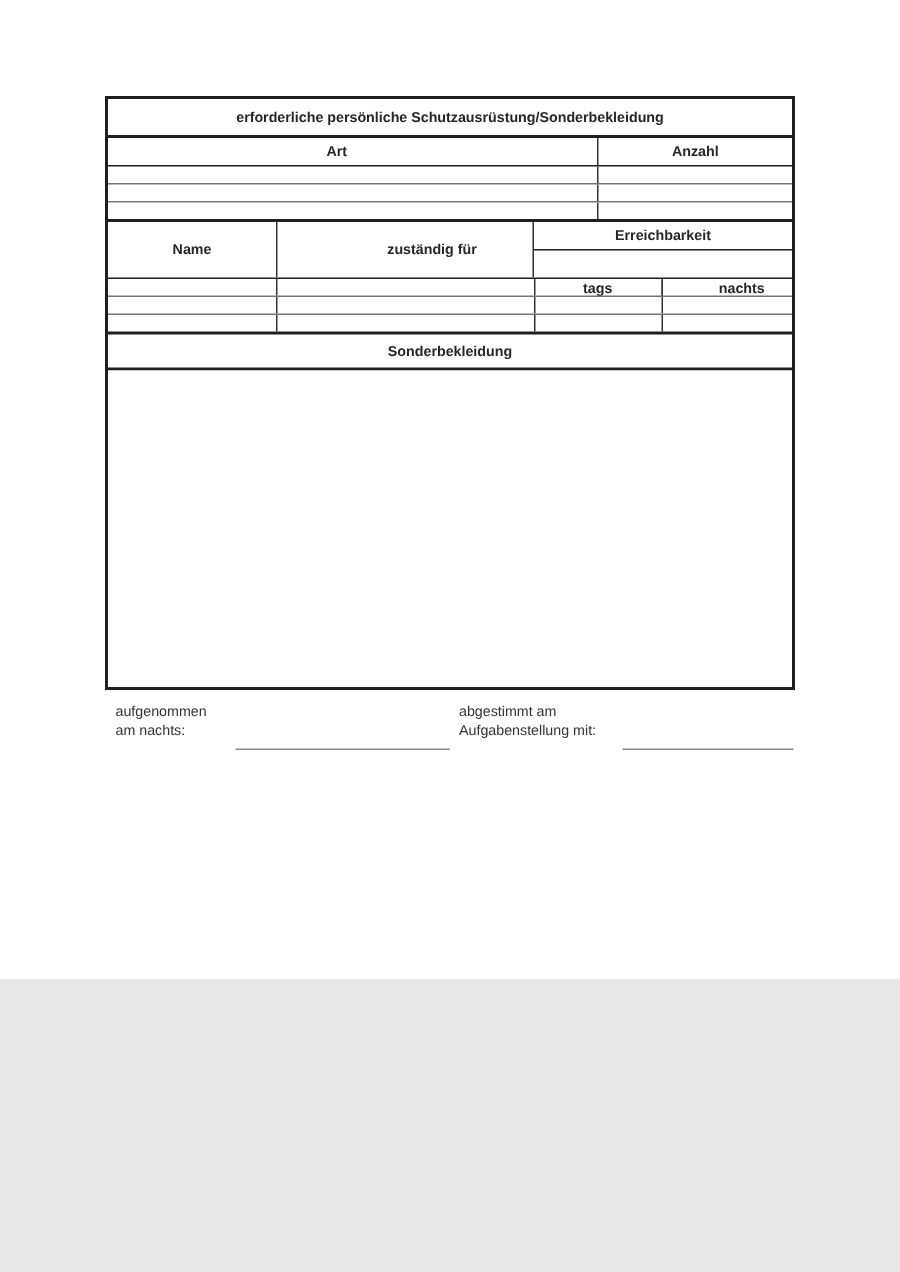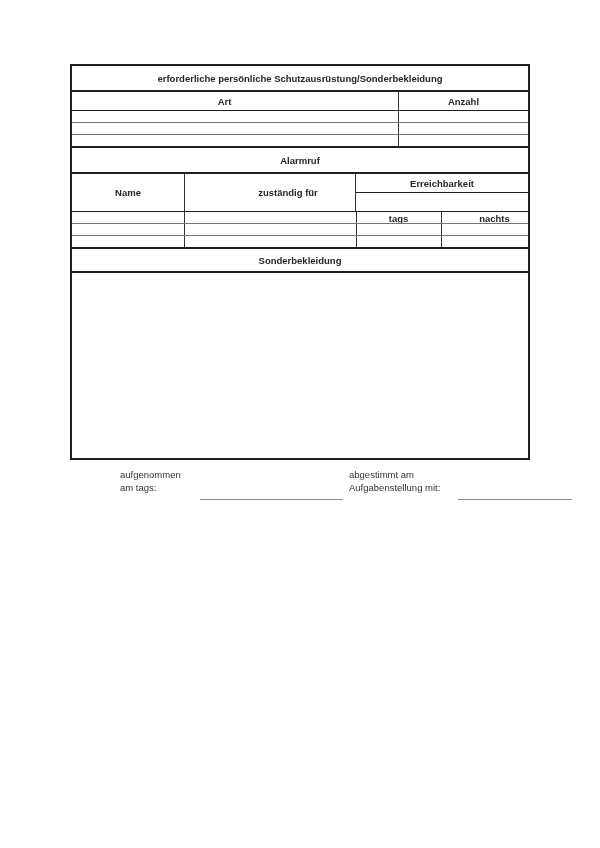--- a/index.html
+++ b/index.html
@@ -1,19 +1,19 @@
 <!DOCTYPE html>
 <html><head>
 <meta charset="utf-8">
 <style>
   html, body { margin: 0; padding: 0; background: #e8e8e8; }
   .page {
     position: relative;
     width: 600px;
-    height: 848px;
+    height: 653px;
     background: #ffffff;
     font-family: "Liberation Sans", sans-serif;
     color: #262626;
     overflow: hidden;
   }
   .form {
     position: absolute;
     left: 70px;
     top: 64px;
     width: 460px;
@@ -95,21 +95,20 @@
   }
   
   .footer {
     position: absolute;
     left: 70px;
     top: 466px;
     width: 460px;
     height: 42px;
     font-size: 9.5px;
     color: #333333;
-    margin-left: 43px;
   }
   .f-block { position: absolute; top: 2px; line-height: 13px; }
   .f-left  { left: 7px; }
   .f-right { left: 236px; }
   .f-line {
     position: absolute;
     top: 33px;
     border-top: 1.5px solid #8c8c8c;
     height: 0;
   }
@@ -136,21 +135,20 @@
     </div>
     <div class="blank-row">
       <div class="cell c-art"></div>
       <div class="cell c-anzahl"></div>
     </div>
     <div class="blank-row last">
       <div class="cell c-art"></div>
       <div class="cell c-anzahl"></div>
     </div>
 
-    <div class="sec-title t2">Alarmruf</div>
 
     <div class="alarm-header">
       <div class="cell a-name">Name</div>
       <div class="cell a-resp">zuständig für</div>
       <div class="a-reach">
         <div class="a-reach-top">Erreichbarkeit</div>
         <div class="a-reach-bottom">
           <div class="a-tags">tags</div>
           <div class="a-nachts">nachts</div>
         </div>
@@ -178,21 +176,21 @@
 
     <div class="sec-title t3">Sonderbekleidung</div>
 
     <div class="task-box"></div>
 
   </div>
 
   <div class="footer">
     <div class="f-block f-left">
       <div>aufgenommen</div>
-      <div>am tags:</div>
+      <div>am nachts:</div>
     </div>
     <div class="f-block f-right">
       <div>abgestimmt am</div>
       <div>Aufgabenstellung mit:</div>
     </div>
     <div class="f-line f-line-left"></div>
     <div class="f-line f-line-right"></div>
   </div>
 
 </div>

